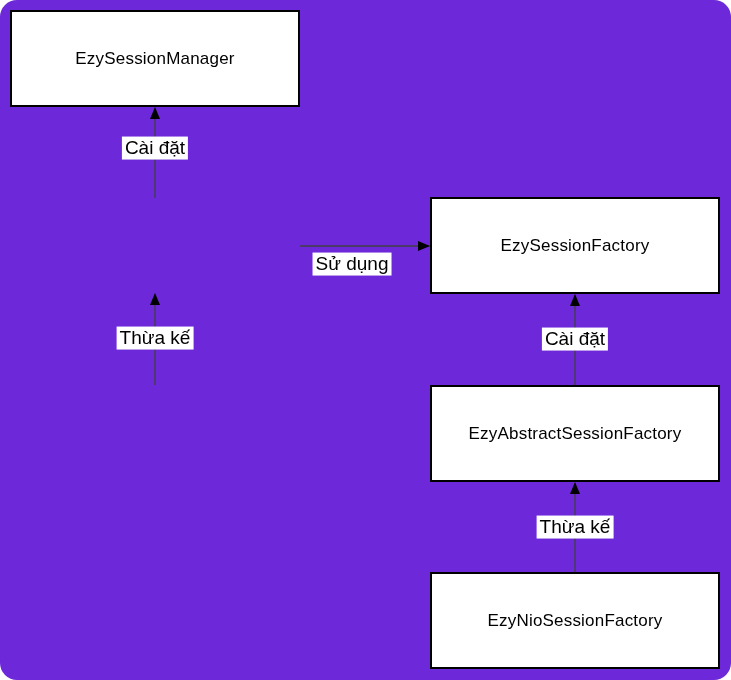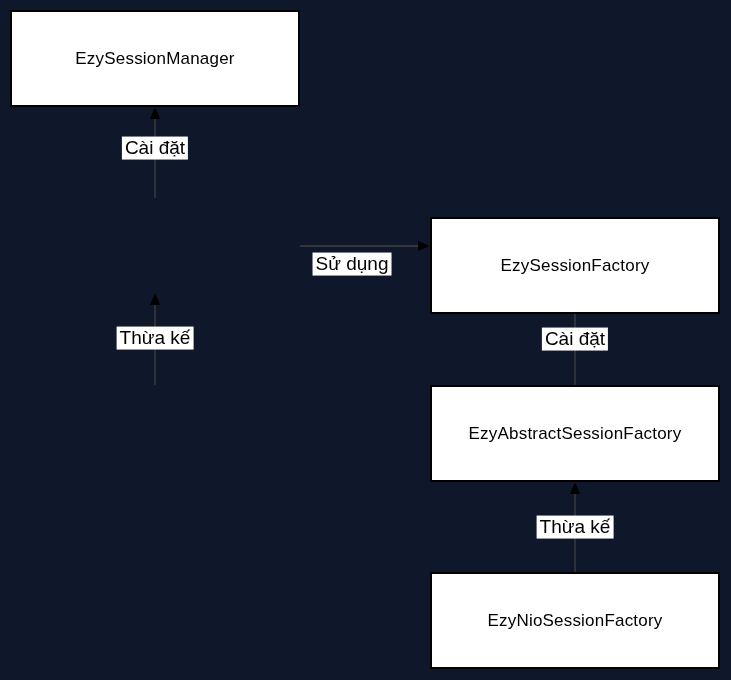--- a/index.html
+++ b/index.html
@@ -4,24 +4,25 @@
 <style>
   html, body {
     margin: 0;
     padding: 0;
     background: #ffffff;
   }
   .canvas {
     position: relative;
     width: 731px;
     height: 680px;
-    background: #0f172a;
+    background: #6d28d9;
     font-family: "Liberation Sans", sans-serif;
     color: #000000;
     overflow: hidden;
+    border-radius: 17px;
   }
   .edges-svg {
     position: absolute;
     left: 0;
     top: 0;
     width: 731px;
     height: 680px;
   }
   .edges-svg path.edge-line {
     stroke: #404040;
@@ -42,21 +43,21 @@
     font-size: 17px;
     letter-spacing: 0.2px;
   }
   .node span {
     display: block;
     padding: 0 6px;
   }
   #node-0 { left: 10px;  top: 10px;  }
   #node-1 { left: 10px;  top: 198px; height: 96px; }
   #node-2 { left: 10px;  top: 385px; }
-  #node-3 { left: 430px; top: 197px; margin-top: 20px; }
+  #node-3 { left: 430px; top: 197px; }
   #node-4 { left: 430px; top: 385px; }
   #node-5 { left: 430px; top: 572px; }
   .edge-label {
     position: absolute;
     transform: translate(-50%, -50%);
     background: #ffffff;
     padding: 1px 3px;
     font-size: 19px;
     white-space: nowrap;
     line-height: 1.1;

